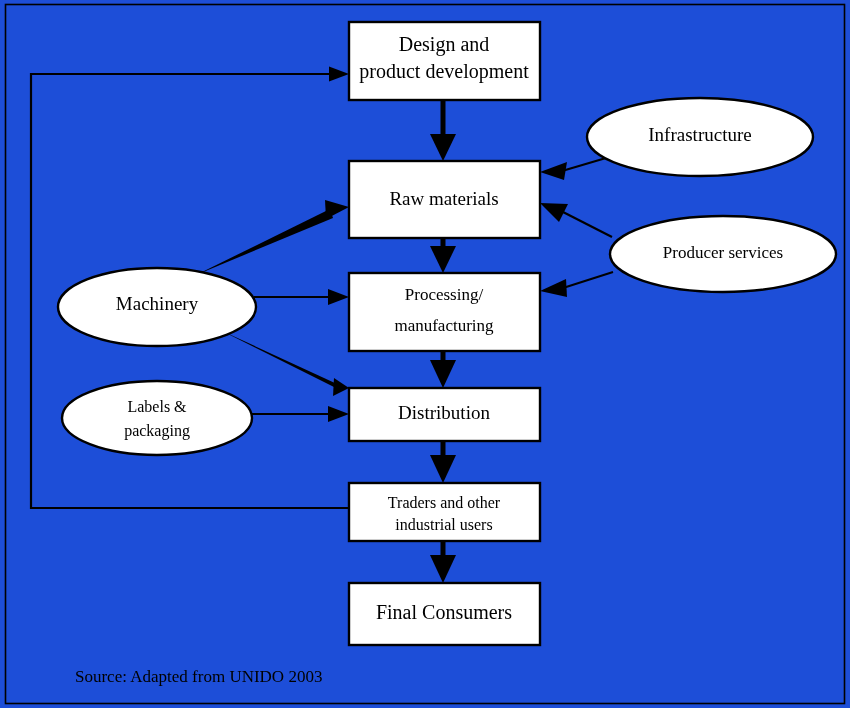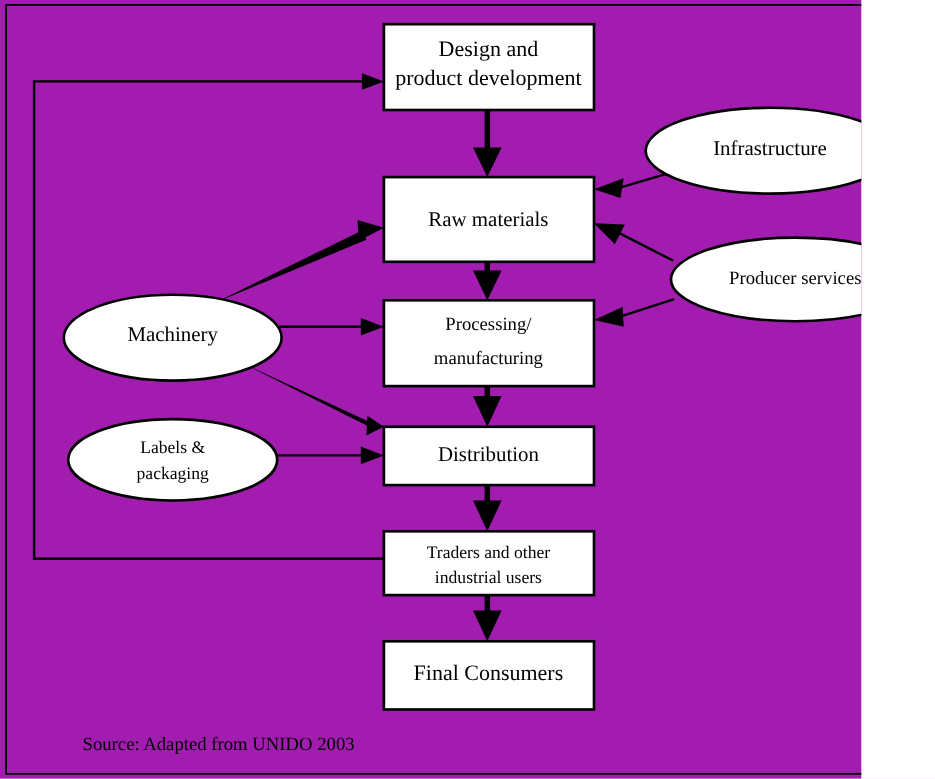--- a/index.html
+++ b/index.html
@@ -5,23 +5,23 @@
   html, body {
     margin: 0;
     padding: 0;
     background: #ffffff;
   }
   body {
     font-family: "Liberation Serif", serif;
   }
   #diagram-root {
     position: relative;
-    width: 783px;
+    width: 850px;
     height: 708px;
-    background: #a21caf;
+    background: #1d4ed8;
     overflow: hidden;
   }
   #diagram-svg {
     position: absolute;
     top: 0;
     left: 0;
     width: 850px;
     height: 708px;
   }
   .node-label {

